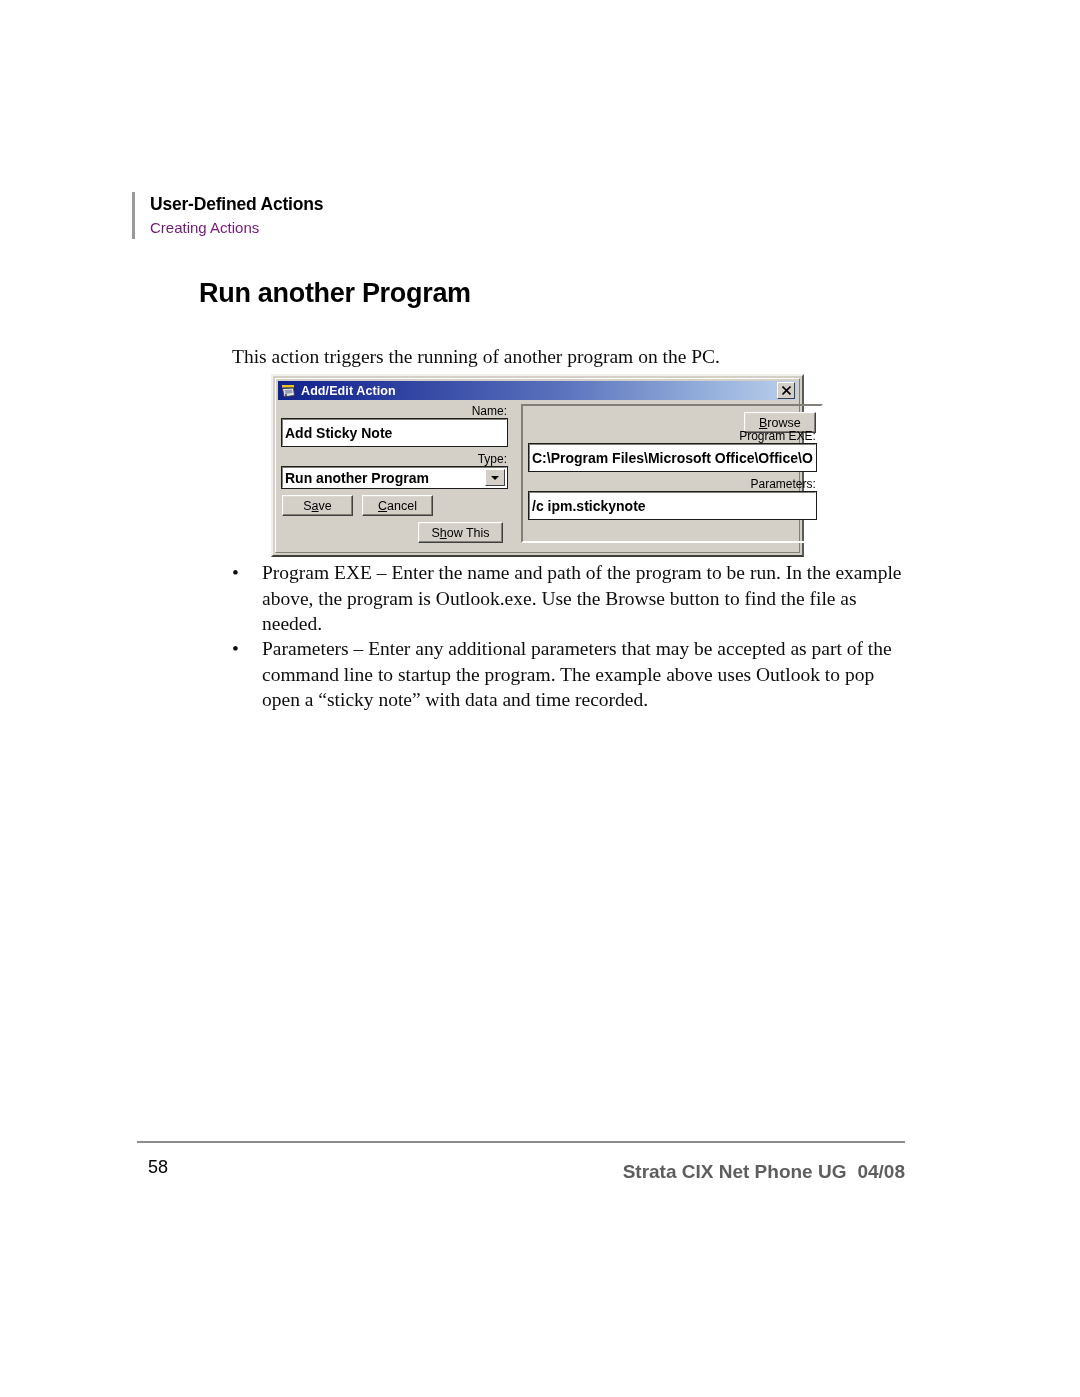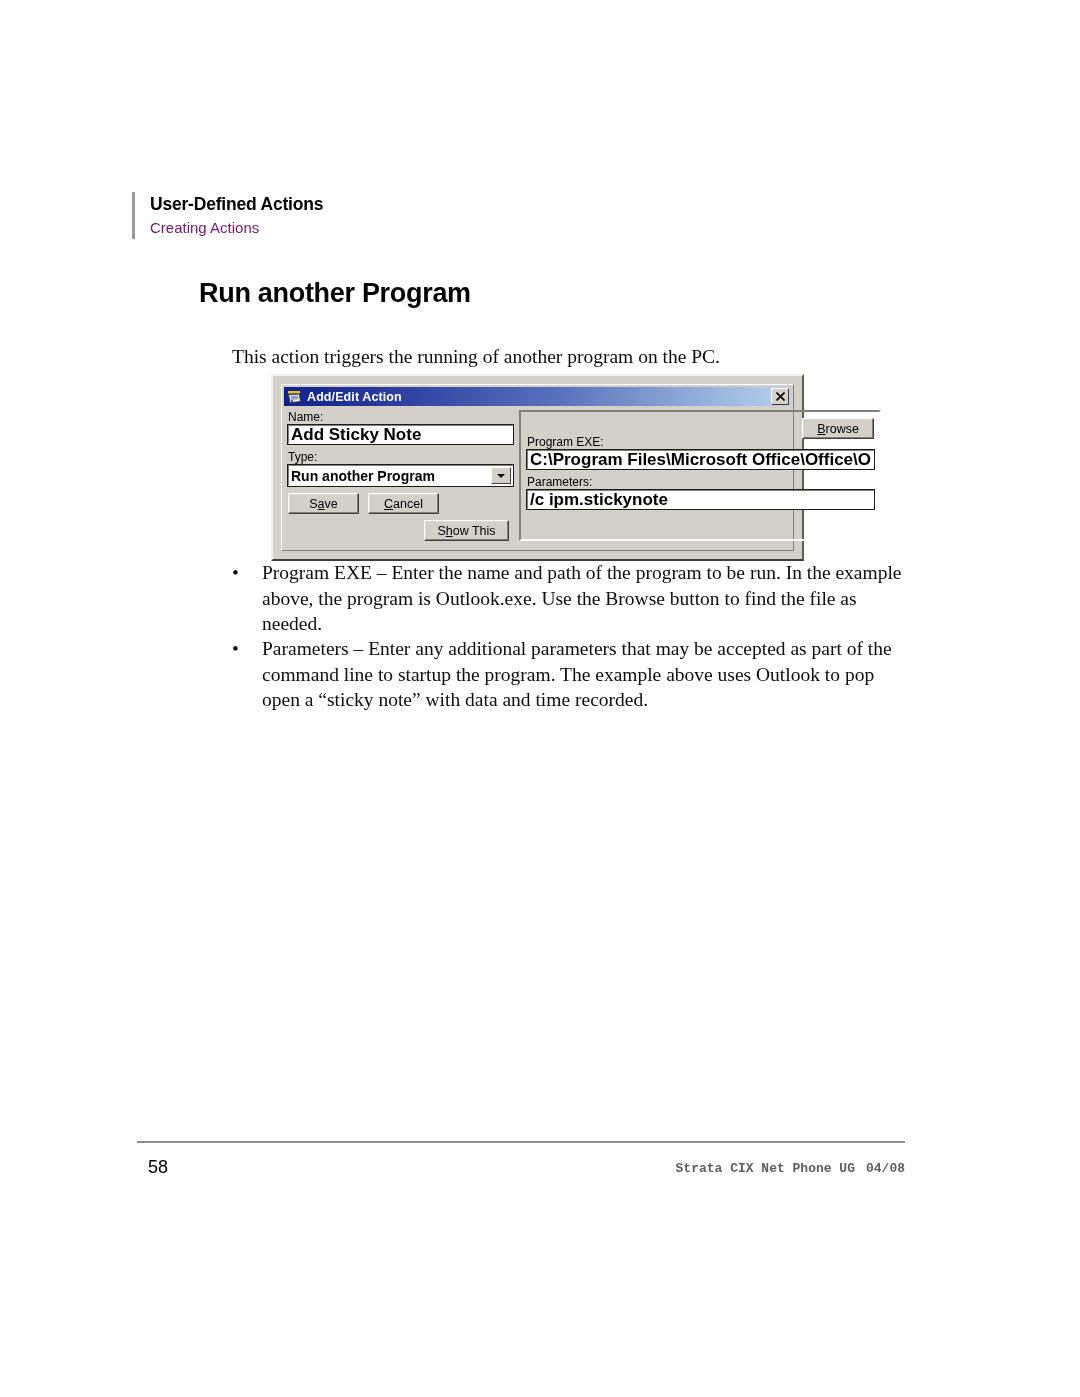--- a/index.html
+++ b/index.html
@@ -75,21 +75,21 @@
     position: absolute;
     left: 271px;
     top: 374px;
     width: 533px;
     box-sizing: border-box;
     background: #d4d0c8;
     border-top: 2px solid #f2f0ec;
     border-left: 2px solid #f2f0ec;
     border-right: 2px solid #5c5c58;
     border-bottom: 2px solid #3d3d3a;
-    padding: 8px;
+    padding: 2px;
     font-family: "Liberation Sans", sans-serif;
   }
   .dialog-inner {
     border-top: 1px solid #ffffff;
     border-left: 1px solid #ffffff;
     border-right: 1px solid #808078;
     border-bottom: 1px solid #808078;
     padding: 2px;
     background: #d4d0c8;
   }
@@ -123,45 +123,46 @@
     border-bottom: 1px solid #404040;
     display: flex; align-items: center; justify-content: center;
     font-size: 11px; font-weight: bold; color: #000;
     line-height: 1;
     flex: 0 0 auto;
   }
 
   .dialog-body {
     display: flex;
     padding: 4px 4px 7px 4px;
-    gap: 6px;
+    gap: 14px;
+    text-align: right;
   }
   .col-left { width: 225px; flex: 0 0 auto; }
   .col-right { flex: 1 1 auto; }
 
   .field-label {
     font-size: 12px;
     color: #000;
     line-height: 14px;
     margin-bottom: 1px;
     white-space: nowrap;
   }
   .textbox {
     background: #ffffff;
     border-top: 1px solid #808078;
     border-left: 1px solid #808078;
     border-right: 1px solid #ffffff;
     border-bottom: 1px solid #ffffff;
     outline: 1px solid #1c1c1c;
     outline-offset: 0px;
-    height: 19px;
+    height: 27px;
     display: flex;
     align-items: center;
     padding: 0 2px;
-    font-size: 17px;
+    font-size: 14px;
     font-weight: bold;
     color: #000;
     overflow: hidden;
     white-space: nowrap;
     box-sizing: border-box;
     margin-bottom: 6px;
   }
   .combo {
     display: flex;
     height: 21px;
@@ -280,23 +281,23 @@
     top: 1157px;
     font-family: "Liberation Sans", sans-serif;
     font-weight: normal;
     font-size: 18px;
     color: #000;
   }
   .footer-right {
     position: absolute;
     right: 175px;
     top: 1161px;
-    font-family: Liberation Mono, monospace;
+    font-family: Liberation Sans, sans-serif;
     font-weight: bold;
-    font-size: 13px;
+    font-size: 19px;
     color: #5e5e5e;
     white-space: nowrap;
   }
   .footer-right .date { margin-left: 11px; }
 </style>
 </head>
 <body>
 
 <div class="page-header">
   <div class="header-rule"></div>

